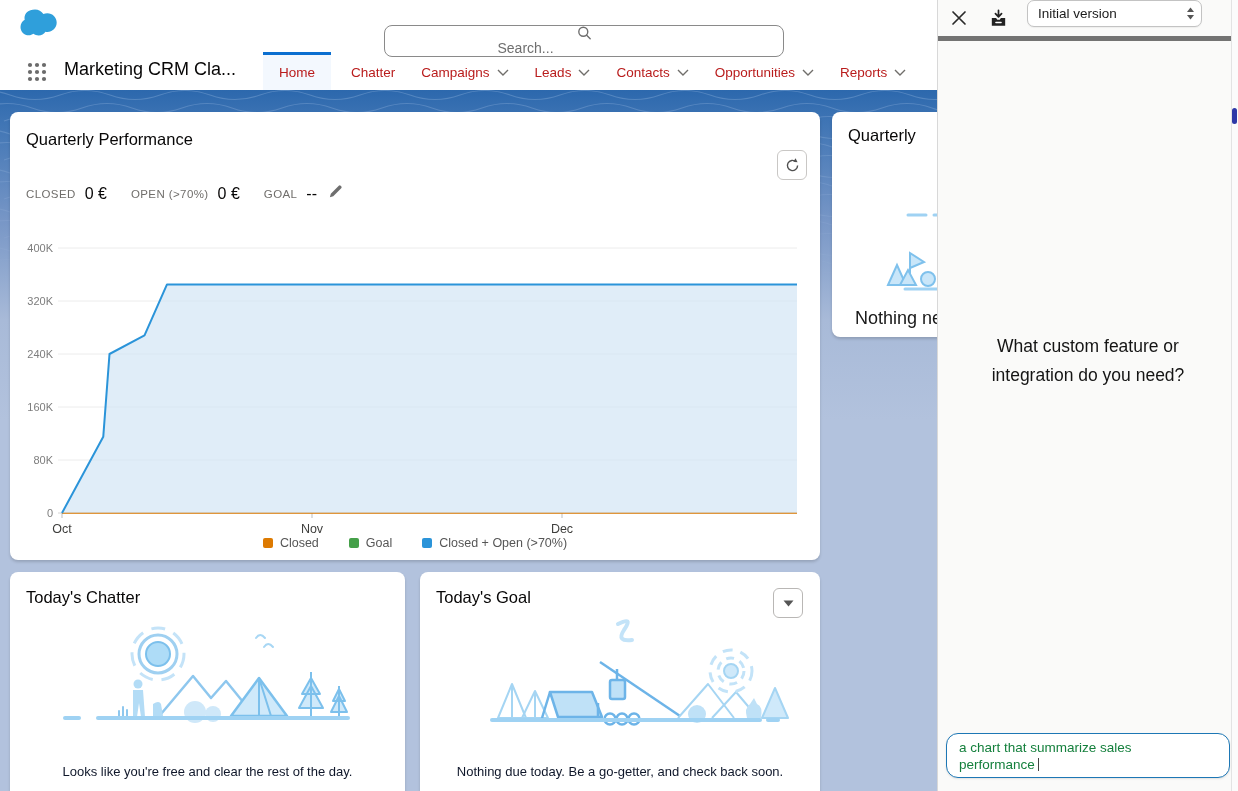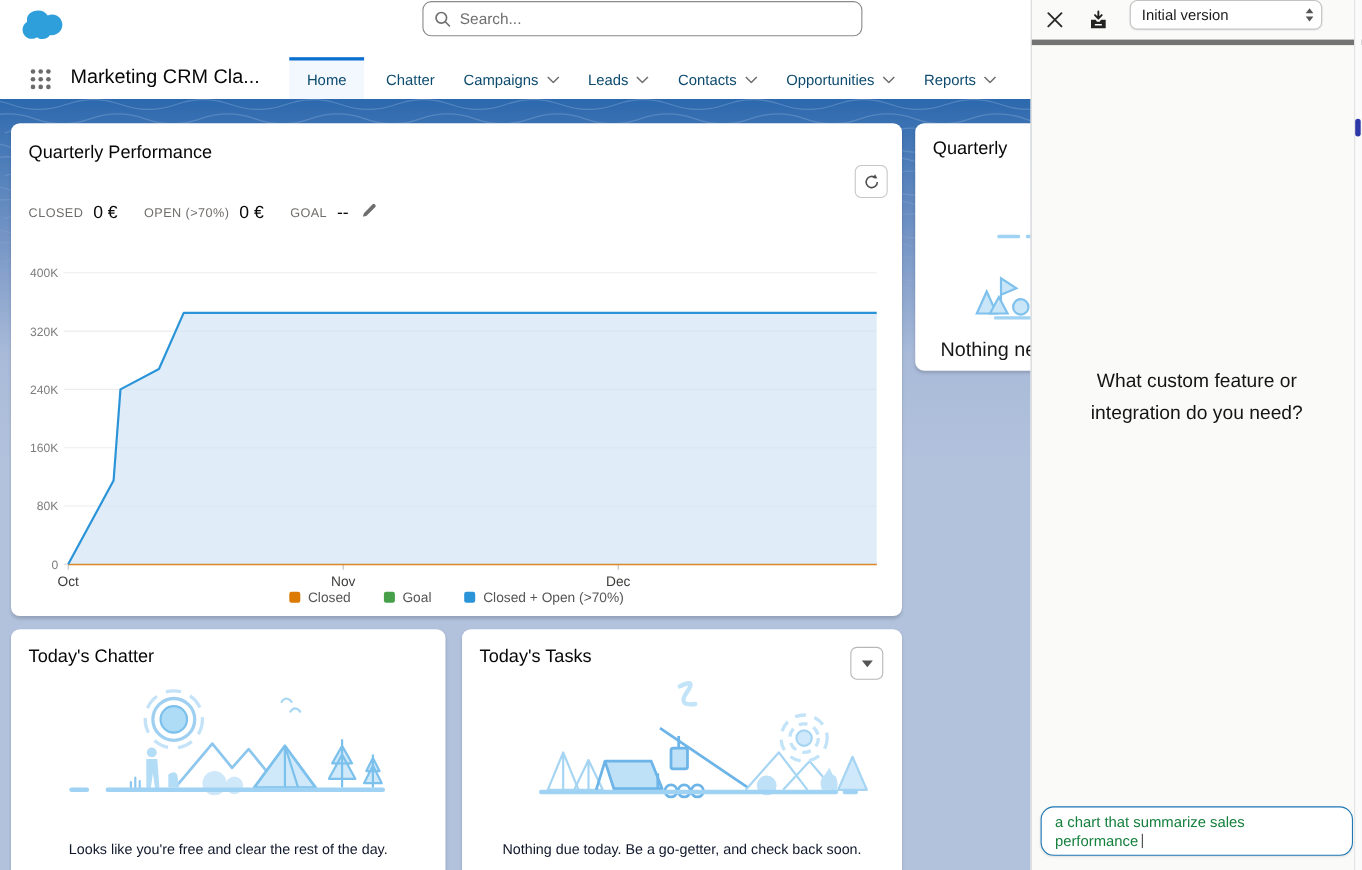--- a/index.html
+++ b/index.html
@@ -3,27 +3,27 @@
 <meta charset="utf-8">
 <style>
   * { margin:0; padding:0; box-sizing:border-box; }
   html,body { background:#e9e9e9; }
   body { font-family:"Liberation Sans", sans-serif; }
   .app { position:relative; width:1238px; height:791px; overflow:hidden; background:#fff; margin:0 auto; }
 
   
   .topbar { position:absolute; left:0; top:0; width:937px; height:90px; background:#fff; z-index:3; }
   .sf-logo { position:absolute; left:16px; top:6px; }
-  .search-box { position:absolute; left:384px; top:1px; width:400px; height:32px; border:1px solid #8a8a8a; border-radius:8px; background:#fff; display:flex; align-items:center; padding:0 10px; }
+  .search-box { position:absolute; left:384px; top:25px; width:400px; height:32px; border:1px solid #8a8a8a; border-radius:8px; background:#fff; display:flex; align-items:center; padding:0 10px;flex-direction:column; }
   .search-box input { border:none; outline:none; flex:1; font-size:14px; color:#333; margin-left:8px; font-family:"Liberation Sans",sans-serif; background:transparent; }
   .search-box input::placeholder { color:#6f6f6f; }
   .waffle { position:absolute; left:26px; top:61px; cursor:pointer; }
   .app-name { position:absolute; left:64px; top:59px; font-size:18px; color:#080707; white-space:nowrap; }
   .nav-tabs { position:absolute; left:263px; top:52px; height:38px; display:flex; align-items:stretch; }
-  .tab { display:flex; align-items:center; gap:7px; font-size:13.5px; color:#0c4a6e; margin-right:22px; cursor:pointer; padding:0 2px; border-top:3px solid transparent; }
+  .tab { display:flex; align-items:center; gap:7px; font-size:13.5px; color:#b91c1c; margin-right:22px; cursor:pointer; padding:0 2px; border-top:3px solid transparent; }
   .tab.active { background:#f3f8fe; border-top:3px solid #0b6fd0; padding:0 16px; margin-right:18px; }
 
   
   .content { position:absolute; left:0; top:90px; width:937px; height:701px; overflow:hidden;
     background:linear-gradient(180deg,#2c68ad 0px,#3e74b4 30px,#7796c6 130px,#a8bad8 230px,#b2c2dd 330px,#b2c2dd 100%); }
   .bg-pattern { position:absolute; left:0; top:0; pointer-events:none; }
   .card { position:absolute; background:#fff; border-radius:8px; box-shadow:0 2px 3px rgba(0,0,0,.16); }
   .card-title { font-size:16.5px; font-weight:normal; color:#080707; }
 
   
@@ -278,21 +278,21 @@
             <g stroke="#9fd2f3" stroke-width="4" stroke-linecap="round">
               <path d="M55 104h250"></path>
                 <path d="M22 104h14"></path>
             </g>
           </svg>
         </div>
         <div class="empty-text">Looks like you're free and clear the rest of the day.</div>
       </section>
 
       <section class="card tasks-card">
-        <h2 class="card-title bottom-title">Today's Tasks</h2>
+        <h2 class="card-title bottom-title">Today's Goal</h2>
         <button class="tasks-menu-btn">
           <svg width="11" height="7" viewBox="0 0 11 7">
               <path d="M0.5 0.5h10L5.5 6.5z" fill="#555"></path>
             </svg>
         </button>
         <div class="illo-center">
           <svg width="340" height="132" viewBox="0 0 340 132">
             <g stroke="#c3e3f8" stroke-width="4" fill="none" stroke-linecap="round">
               <path d="M168 10q16-8 6 6-8 12 8 10"></path>
             </g>

